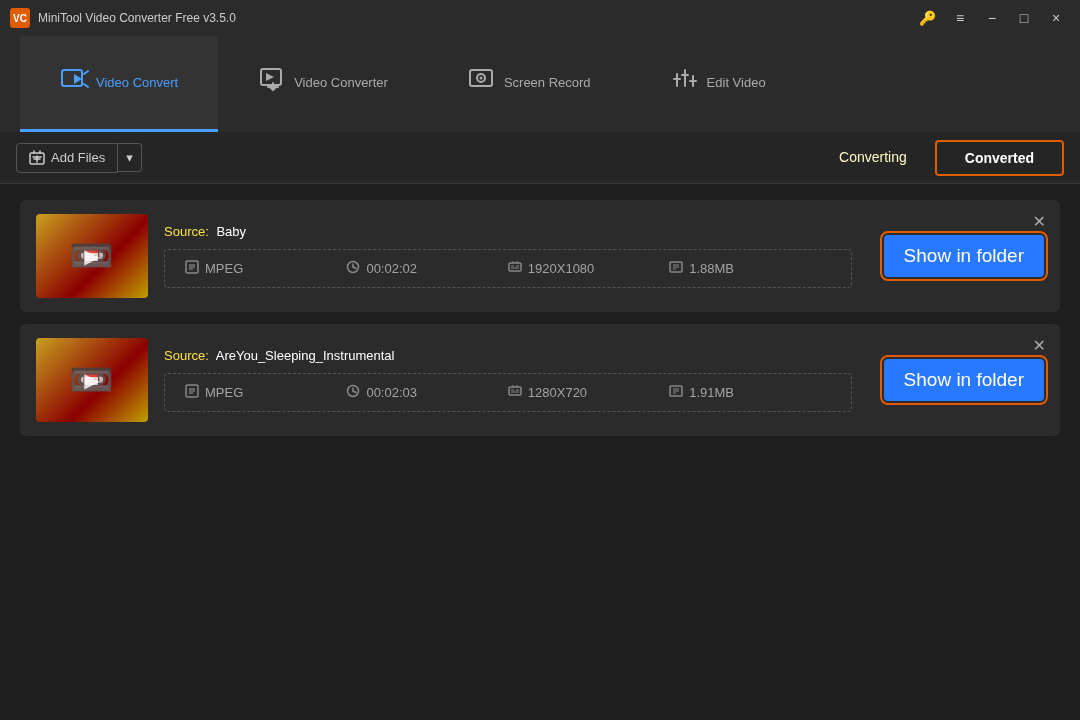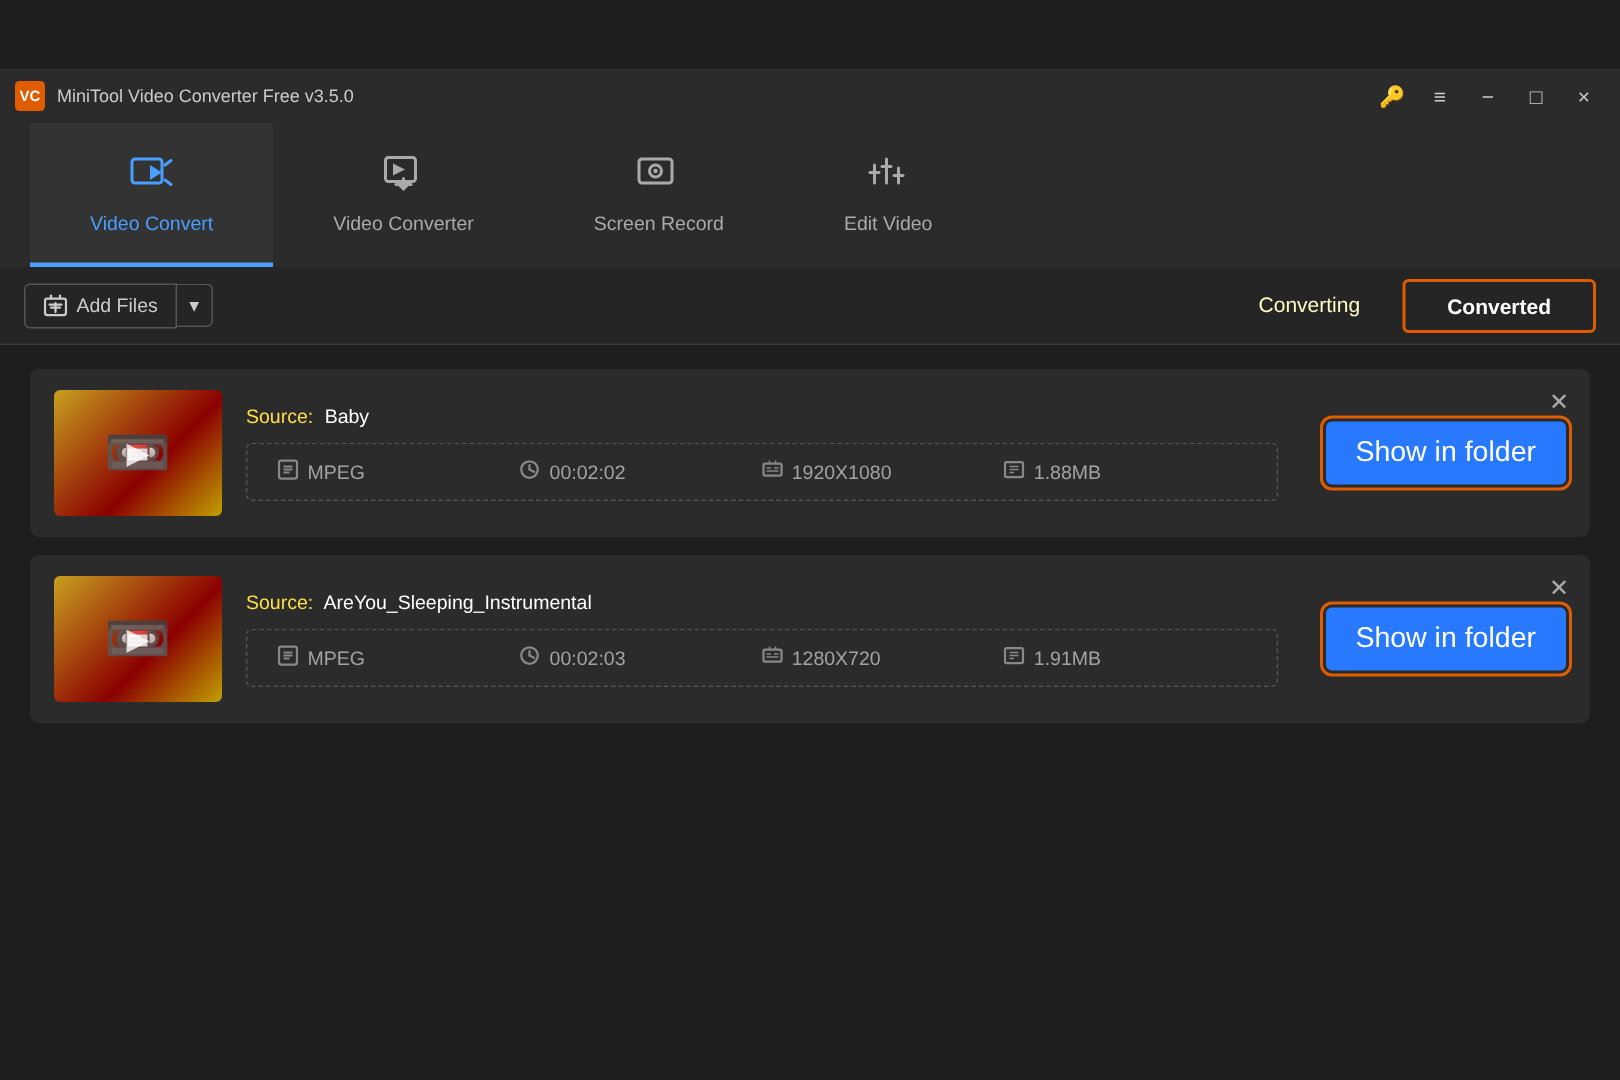--- a/index.html
+++ b/index.html
@@ -14,21 +14,20 @@
     }
 
     
     .title-bar {
       height: 36px;
       background: #2b2b2b;
       display: flex;
       align-items: center;
       padding: 0 10px;
       justify-content: space-between;
-      margin-top: 46px;
     }
     .title-bar-left {
       display: flex;
       align-items: center;
       gap: 8px;
     }
     .app-logo {
       width: 20px;
       height: 20px;
       background: #e05c00;
@@ -67,21 +66,20 @@
     .nav-bar {
       height: 96px;
       background: #2b2b2b;
       display: flex;
       align-items: center;
       padding: 0 20px;
       gap: 0;
     }
     .nav-tab {
       display: flex;
-      flex-direction: column;
       align-items: center;
       justify-content: center;
       gap: 6px;
       padding: 8px 40px;
       cursor: pointer;
       height: 100%;
       border-bottom: 3px solid transparent;
       color: #aaa;
       font-size: 13px;
     }

